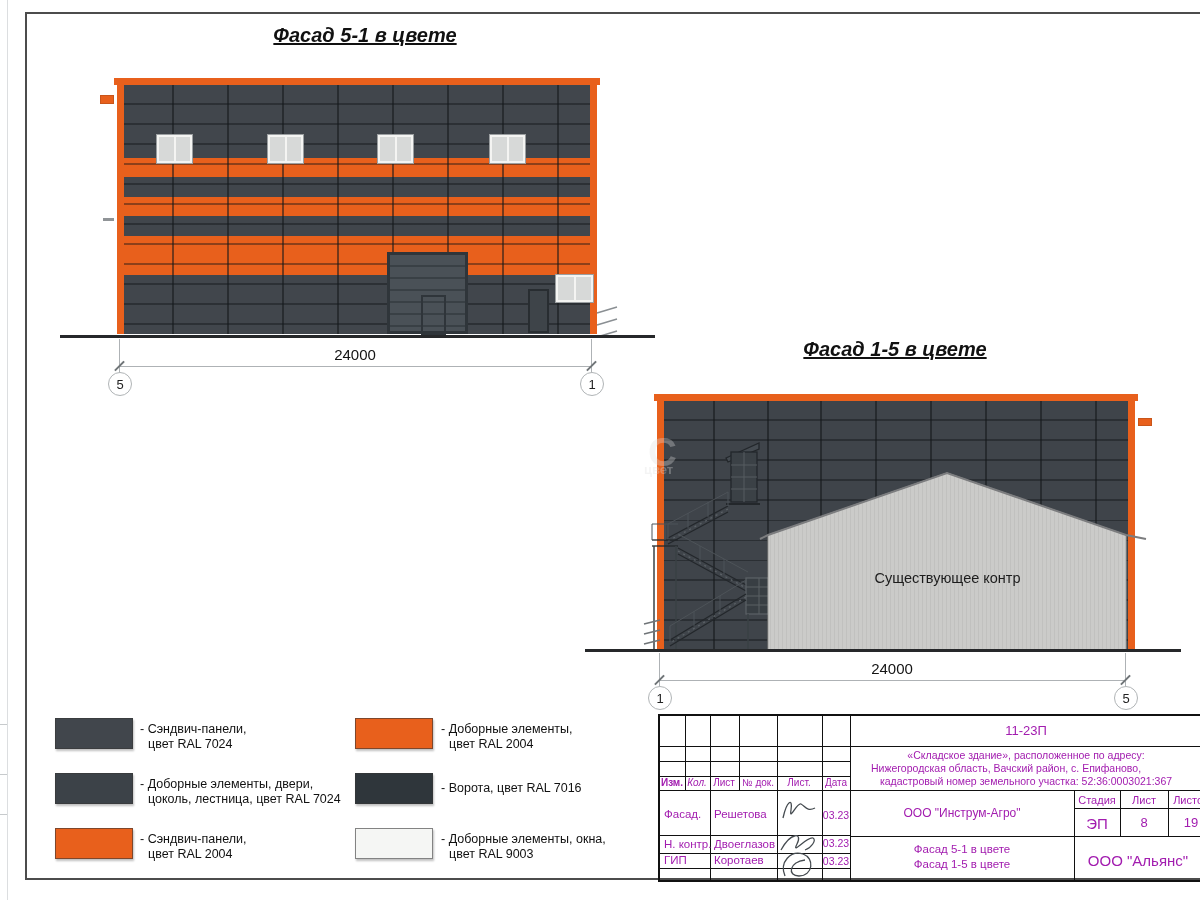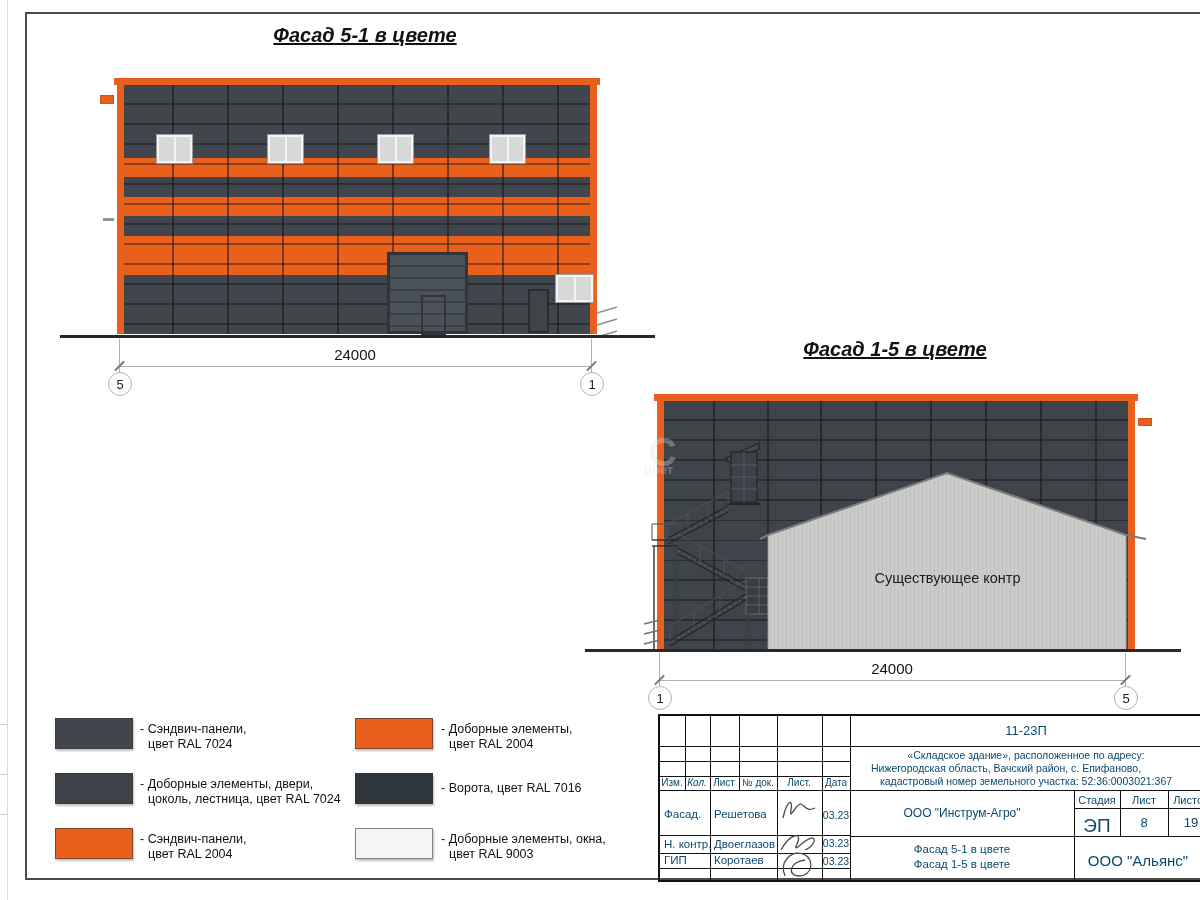--- a/index.html
+++ b/index.html
@@ -37,21 +37,21 @@
         background:#fff;display:flex;align-items:center;justify-content:center;font-size:13px;color:#222;}
   
   .sw{position:absolute;width:76px;height:29px;border:1px solid rgba(55,55,55,.6);box-shadow:1px 2px 2px rgba(0,0,0,.25);}
   .leg{position:absolute;font-size:12.5px;line-height:15px;color:#111;}
   
   .stamp{position:absolute;left:658px;top:714px;width:542px;height:168px;
          border:2px solid #111;border-right:none;box-sizing:border-box;}
   .sl{position:absolute;background:#111;}
   .sv{width:1px;}
   .sh{height:1px;}
-  .st{position:absolute;font-size:11px;white-space:nowrap;color:#0c4a6e;}
+  .st{position:absolute;font-size:11px;white-space:nowrap;color:#a21caf;}
   .cc{transform:translateX(-50%);}
   .wm{position:absolute;color:#e0e0e0;opacity:.32;font-weight:bold;}
 </style>
 </head>
 <body>
 
 <div class="a edge" style="left:7px;top:0;width:1px;height:900px;"></div>
 <div class="a tick" style="left:0;top:724px;width:7px;height:1px;"></div>
 <div class="a tick" style="left:0;top:774px;width:7px;height:1px;"></div>
 <div class="a tick" style="left:0;top:814px;width:7px;height:1px;"></div>
@@ -281,21 +281,21 @@
   <div class="sl sh" style="left:0;top:30px;width:540px;"></div>
   <div class="sl sh" style="left:0;top:45px;width:190px;"></div>
   <div class="sl sh" style="left:0;top:60px;width:190px;"></div>
   <div class="sl sh" style="left:0;top:74px;width:540px;"></div>
   <div class="sl sh" style="left:414px;top:92px;width:126px;"></div>
   <div class="sl sh" style="left:0;top:119px;width:190px;"></div>
   <div class="sl sh" style="left:190px;top:120px;width:350px;"></div>
   <div class="sl sh" style="left:0;top:137px;width:190px;"></div>
   <div class="sl sh" style="left:0;top:152px;width:190px;"></div>
 
-  <div class="st cc" style="left:12px;top:61px;font-size:10px;">Изм.</div>
+  <div class="st cc" style="left:12px;top:61px;font-size:10px;font-weight:bold;">Изм.</div>
   <div class="st cc" style="left:37px;top:61px;font-size:10px;font-style:italic;">Кол.</div>
   <div class="st cc" style="left:64px;top:61px;font-size:10px;">Лист</div>
   <div class="st cc" style="left:98px;top:61px;font-size:10px;">№ док.</div>
   <div class="st cc" style="left:139px;top:61px;font-size:10px;">Лист.</div>
   <div class="st cc" style="left:176px;top:61px;font-size:10px;">Дата</div>
 
   <div class="st" style="left:4px;top:92px;font-size:11.5px;">Фасад.</div>
   <div class="st" style="left:54px;top:92px;font-size:11.5px;">Решетова</div>
   <div class="st cc" style="left:176px;top:93px;font-size:10.5px;">03.23</div>
   <div class="st" style="left:4px;top:122px;font-size:11.5px;">Н. контр.</div>
@@ -314,19 +314,19 @@
   </svg>
 
   <div class="st cc" style="left:366px;top:7px;font-size:13px;">11-23П</div>
   <div class="st cc ctr" style="left:366px;top:33px;font-size:10.5px;">«Складское здание», расположенное по адресу:</div>
   <div class="st cc ctr" style="left:346px;top:46px;font-size:10.5px;">Нижегородская область, Вачский район, с. Епифаново,</div>
   <div class="st cc ctr" style="left:366px;top:59px;font-size:10.5px;">кадастровый номер земельного участка: 52:36:0003021:367</div>
   <div class="st cc" style="left:302px;top:90px;font-size:12px;">ООО "Инструм-Агро"</div>
   <div class="st cc" style="left:437px;top:78px;">Стадия</div>
   <div class="st cc" style="left:484px;top:78px;">Лист</div>
   <div class="st cc" style="left:531px;top:78px;">Листов</div>
-  <div class="st cc" style="left:437px;top:99px;font-size:19px;">ЭП</div>
+  <div class="st cc" style="left:437px;top:99px;font-size:15px;">ЭП</div>
   <div class="st cc" style="left:484px;top:99px;font-size:13px;">8</div>
   <div class="st cc" style="left:531px;top:99px;font-size:13px;">19</div>
   <div class="st cc" style="left:302px;top:127px;font-size:11.5px;">Фасад 5-1 в цвете</div>
   <div class="st cc" style="left:302px;top:142px;font-size:11.5px;">Фасад 1-5 в цвете</div>
   <div class="st cc" style="left:478px;top:136px;font-size:15px;">ООО "Альянс"</div>
 </div>
 
 </body></html>

